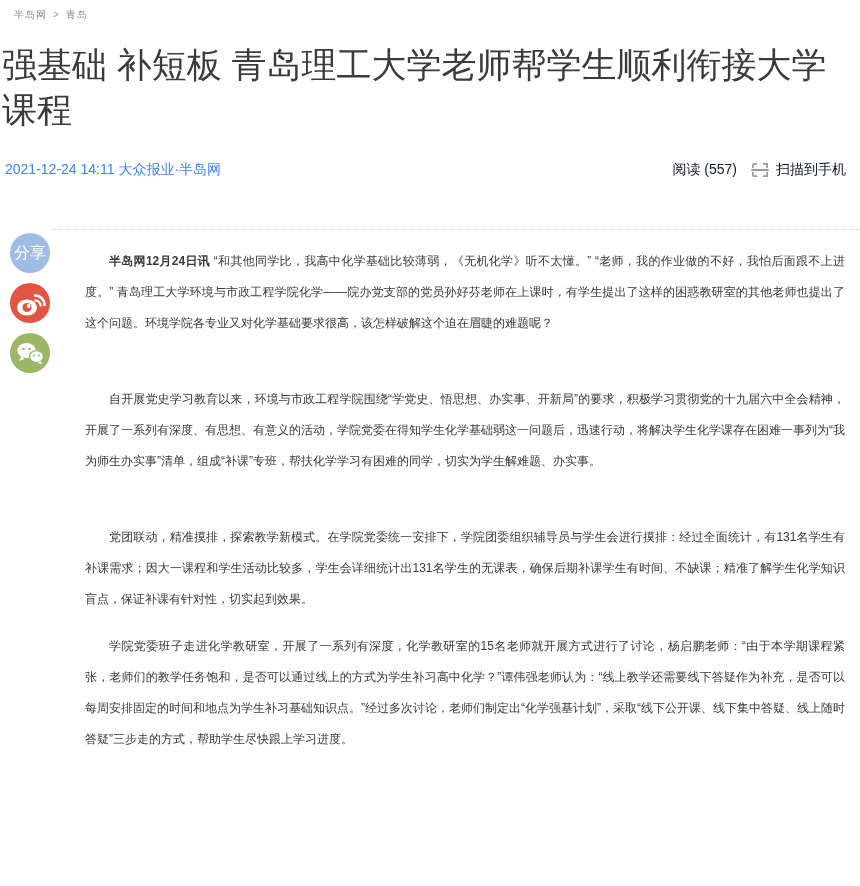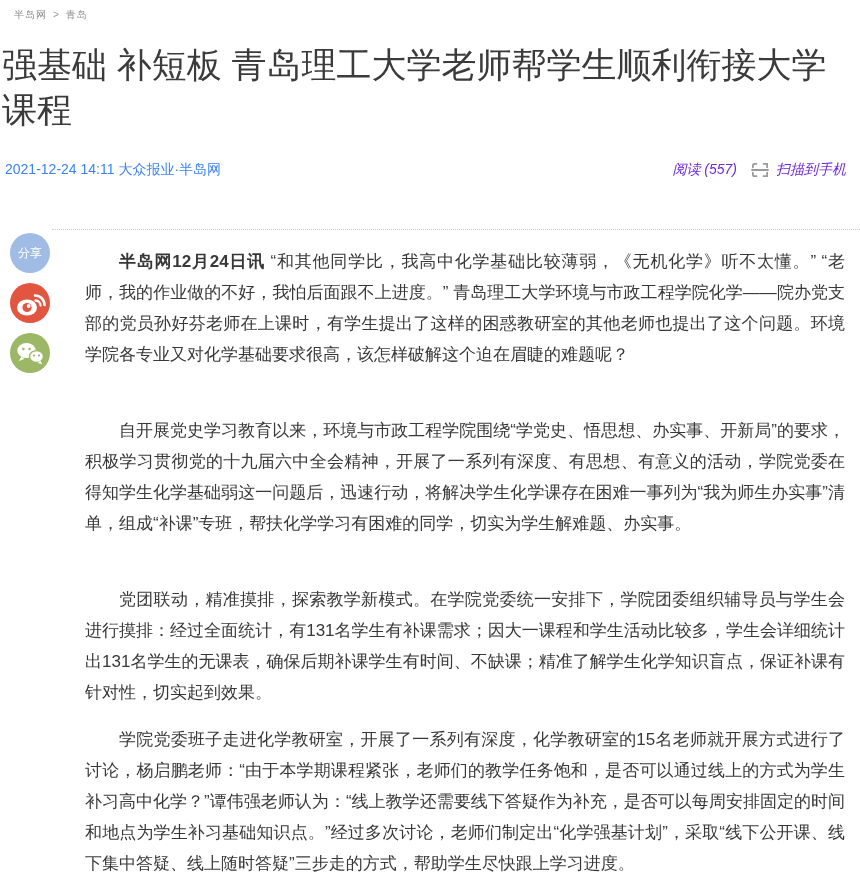--- a/index.html
+++ b/index.html
@@ -13,39 +13,39 @@
 
   
   .title{position:absolute;top:42px;left:2px;width:852px;margin:0;
          font-size:35px;line-height:45px;font-weight:400;color:#3b3b3b;}
 
   
   .meta-row{position:absolute;top:160px;left:5px;right:14px;height:20px;
             display:flex;justify-content:space-between;align-items:center;
             font-size:14px;color:#9a9a9a;}
   .meta-left{color:#3b82f6;}
-  .meta-right{display:flex;align-items:center;gap:14px;color:#6d28d9;font-style:italic;}
+  .meta-right{display:flex;align-items:center;gap:14px;color:#0f172a;}
   .scan-group{display:flex;align-items:center;gap:7px;cursor:pointer;}
   .scan-icon svg{display:block;}
 
   
   .share-col{position:absolute;top:233px;left:10px;width:40px;}
   .share-balloon{position:relative;width:40px;height:40px;border-radius:50%;
-                 background:#a0bce5;color:#fff;font-size:12px;line-height:40px;
+                 background:#a0bce5;color:#fff;font-size:16px;line-height:40px;
                  text-align:center;cursor:pointer;margin-bottom:10px;}
   .share-balloon::after{content:"";position:absolute;left:50%;bottom:-3px;
                  width:12px;height:12px;background:#a0bce5;border-radius:2px;
                  transform:translateX(-50%) rotate(45deg);z-index:-1;}
   .share-icon{width:40px;height:40px;border-radius:50%;cursor:pointer;margin-bottom:10px;}
   .share-icon svg{display:block;}
 
   
   .article{position:absolute;top:229px;left:52px;right:0;
            border-top:1px dotted #cccccc;padding:16px 15px 0 33px;}
-  .article p{margin:0 0 45px;font-size:17px;line-height:31px;color:#383838;
+  .article p{margin:0 0 45px;font-size:12px;line-height:31px;color:#383838;
              text-align:justify;text-indent:2em;}
   .article p.tight{margin-bottom:16px;}
   .article p.last{margin-bottom:0;}
   .article b{font-weight:700;}
 </style>
 </head>
 <body>
 
 <div class="page">
 

